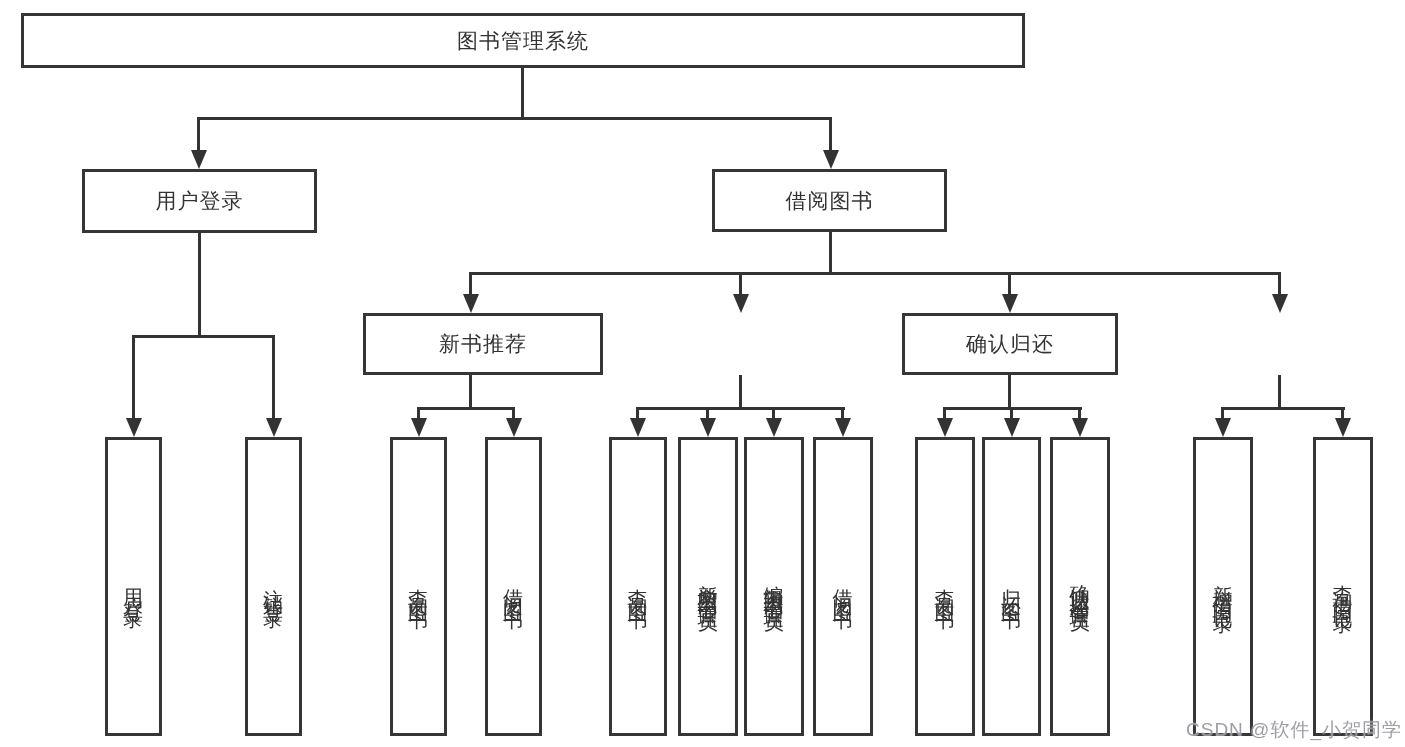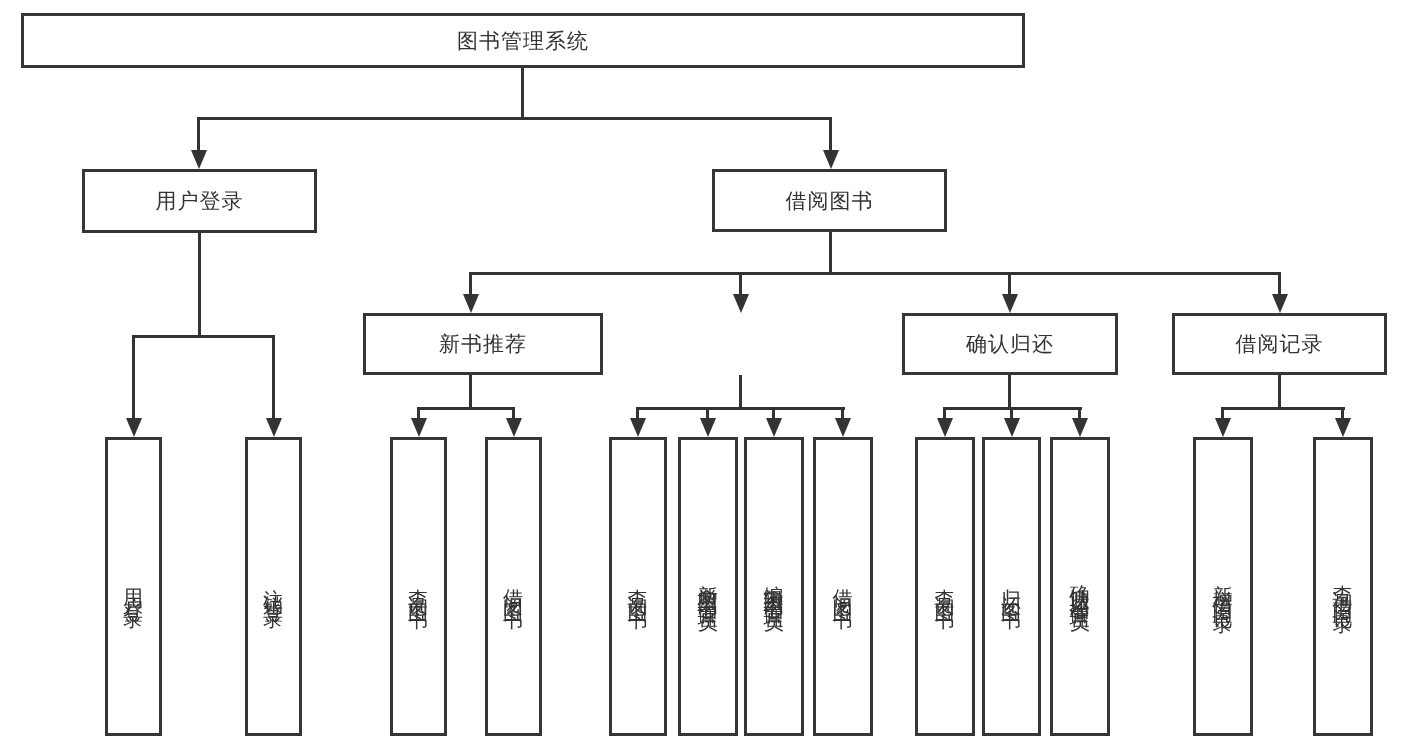--- a/index.html
+++ b/index.html
@@ -84,23 +84,20 @@
   </div>
   <div class="box" style="left:712px;top:169px;width:235px;height:63px">
     <span class="lbl-h">借阅图书</span>
   </div>
 
   <div class="box" style="left:363px;top:313px;width:240px;height:62px">
     <span class="lbl-h">新书推荐</span>
   </div>
   <div class="box" style="left:902px;top:313px;width:216px;height:62px">
     <span class="lbl-h">确认归还</span>
-  </div>
-  <div class="box" style="left:1172px;top:313px;width:215px;height:62px">
-    <span class="lbl-h">借阅记录</span>
   </div>
 
   <div class="box" style="left:105px;top:437px;width:57px;height:299px">
     <span class="lbl-v">用户登录</span>
   </div>
   <div class="box" style="left:245px;top:437px;width:57px;height:299px">
     <span class="lbl-v">注销登录</span>
   </div>
 
   <div class="box" style="left:390px;top:437px;width:57px;height:299px">
@@ -192,14 +189,15 @@
   <div class="vl" style="left:1078px;top:407px;height:14px"></div>
   <div class="ar" style="left:1072px;top:418px"></div>
 
   <div class="vl" style="left:1278px;top:375px;height:32px"></div>
   <div class="hl" style="left:1221px;top:407px;width:124px"></div>
   <div class="vl" style="left:1221px;top:407px;height:14px"></div>
   <div class="ar" style="left:1215px;top:418px"></div>
   <div class="vl" style="left:1341px;top:407px;height:14px"></div>
   <div class="ar" style="left:1335px;top:418px"></div>
 
+  <div id="watermark">CSDN @软件_小贺同学</div>
 
 </div>
 
 </body></html>

